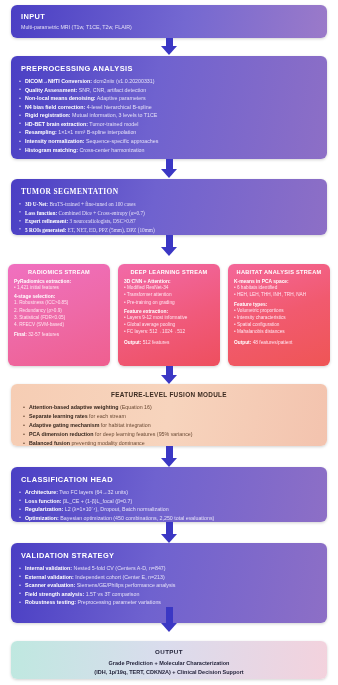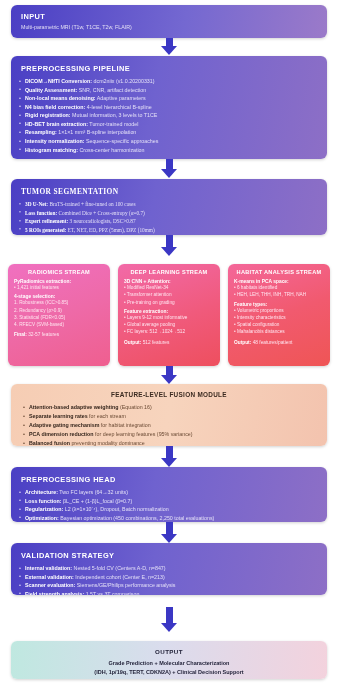--- a/index.html
+++ b/index.html
@@ -204,21 +204,21 @@
     <div class="block-title">INPUT</div>
     <div class="sub">Multi-parametric MRI (T1w, T1CE, T2w, FLAIR)</div>
   </div>
 
   <div class="arrow" style="top:38px;">
     <div class="shaft" style="height:8px;"></div>
     <div class="head"></div>
   </div>
 
   <div class="block wide" id="preprocessing-block" style="top:56px;height:103px;">
-    <div class="block-title">PREPROCESSING PIPELINE</div>
+    <div class="block-title">PREPROCESSING ANALYSIS</div>
     <ul>
       <li><b>DICOM→NIfTI Conversion:</b><span> dcm2niix (v1.0.20200331)</span></li>
       <li><b>Quality Assessment:</b><span> SNR, CNR, artifact detection</span></li>
       <li><b>Non-local means denoising:</b><span> Adaptive parameters</span></li>
       <li><b>N4 bias field correction:</b><span> 4-level hierarchical B-spline</span></li>
       <li><b>Rigid registration:</b><span> Mutual information, 3 levels to T1CE</span></li>
       <li><b>HD-BET brain extraction:</b><span> Tumor-trained model</span></li>
       <li><b>Resampling:</b><span> 1×1×1 mm³ B-spline interpolation</span></li>
       <li><b>Intensity normalization:</b><span> Sequence-specific approaches</span></li>
       <li><b>Histogram matching:</b><span> Cross-center harmonization</span></li>
@@ -314,35 +314,35 @@
       <li><b>Balanced fusion</b><span> preventing modality dominance</span></li>
     </ul>
   </div>
 
   <div class="arrow" style="top:446px;">
     <div class="shaft" style="height:12px;"></div>
     <div class="head"></div>
   </div>
 
   <div class="block wide" id="classification-block" style="top:467px;height:55px;">
-    <div class="block-title">PREPROCESSING HEAD</div>
+    <div class="block-title">CLASSIFICATION HEAD</div>
     <ul>
       <li><b>Architecture:</b><span> Two FC layers (64→32 units)</span></li>
       <li><b>Loss function:</b><span> βL_CE + (1-β)L_focal (β=0.7)</span></li>
       <li><b>Regularization:</b><span> L2 (λ=1×10⁻⁴), Dropout, Batch normalization</span></li>
       <li><b>Optimization:</b><span> Bayesian optimization (450 combinations, 2,250 total evaluations)</span></li>
     </ul>
   </div>
 
   <div class="arrow" style="top:522px;">
     <div class="shaft" style="height:12px;"></div>
     <div class="head"></div>
   </div>
 
-  <div class="block wide" id="validation-block" style="top:543px;height:52px;">
+  <div class="block wide" id="validation-block" style="top:543px;height:80px;">
     <div class="block-title">VALIDATION STRATEGY</div>
     <ul>
       <li><b>Internal validation:</b><span> Nested 5-fold CV (Centers A-D, n=847)</span></li>
       <li><b>External validation:</b><span> Independent cohort (Center E, n=213)</span></li>
       <li><b>Scanner evaluation:</b><span> Siemens/GE/Philips performance analysis</span></li>
       <li><b>Field strength analysis:</b><span> 1.5T vs 3T comparison</span></li>
       <li><b>Robustness testing:</b><span> Preprocessing parameter variations</span></li>
     </ul>
   </div>
 

